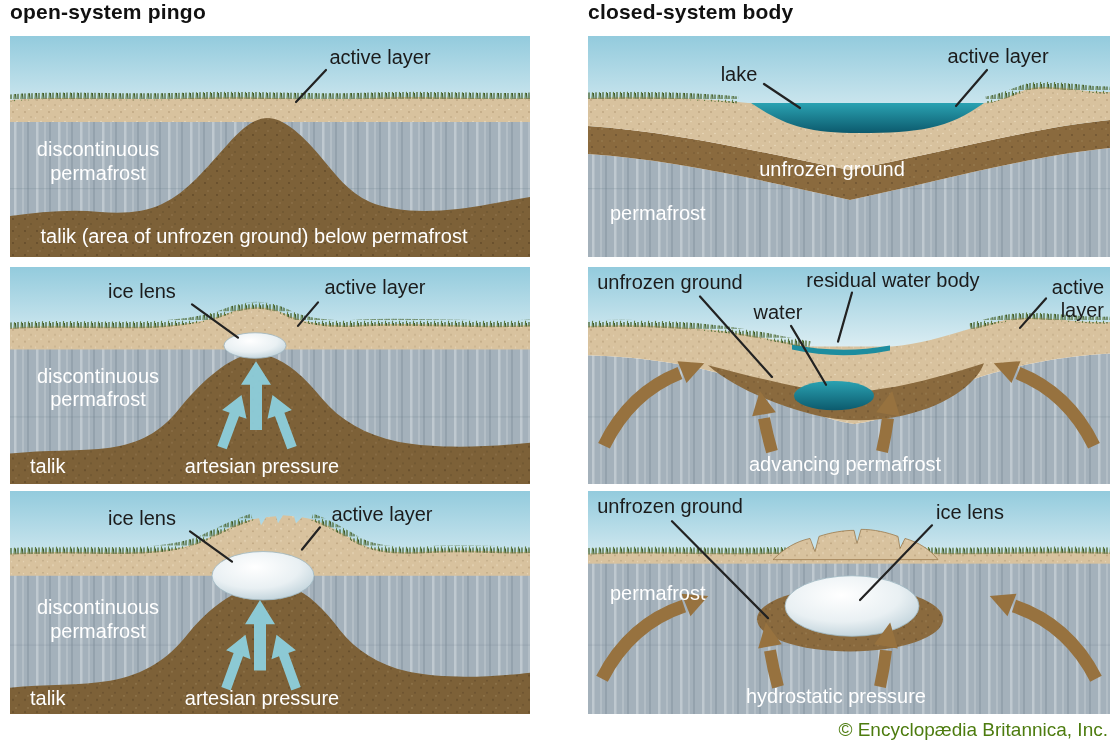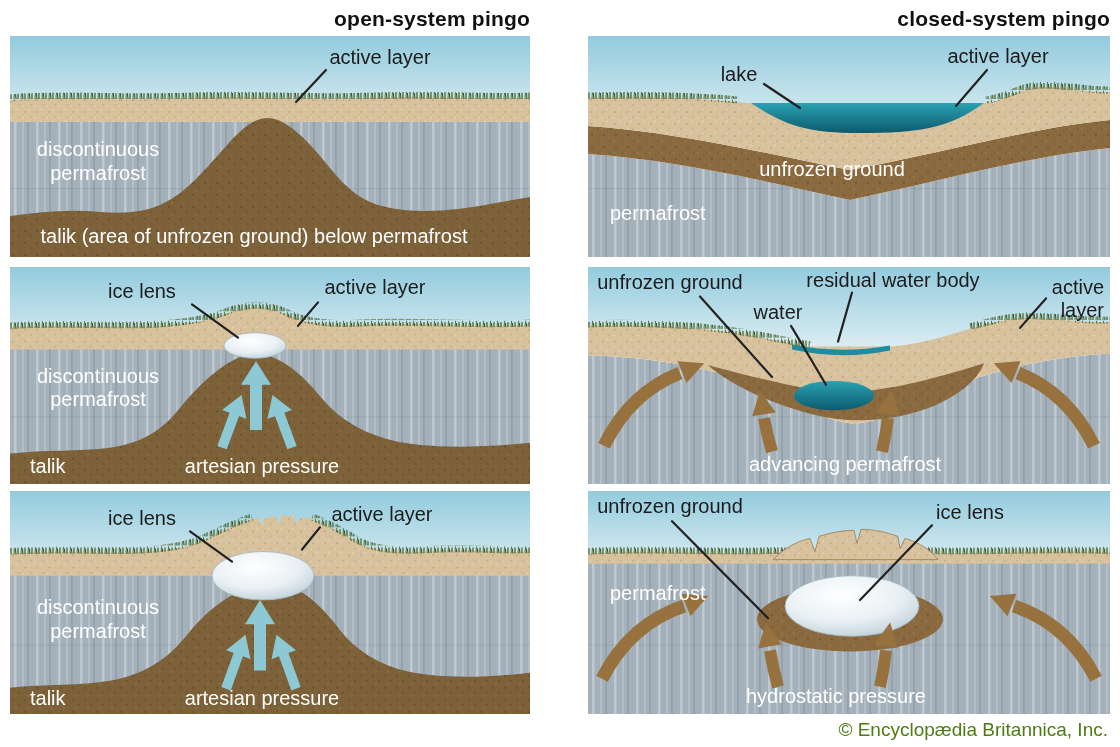--- a/index.html
+++ b/index.html
@@ -1,19 +1,19 @@
 <!DOCTYPE html>
 <html><head>
 <meta charset="utf-8">
 <style>
   html,body { margin:0; padding:0; background:#ffffff; }
   .page { position:relative; width:1120px; height:747px; background:#ffffff;
           font-family:"Liberation Sans", sans-serif; overflow:hidden; }
-  .col-title { position:absolute; top:7px; font-size:21px; font-weight:bold;
-               color:#111; text-align:right; letter-spacing:.2px; }
+  .col-title { position:absolute; top:0; font-size:21px; font-weight:bold;
+               color:#111; text-align:left; letter-spacing:.2px; }
   #title-open   { left:10px;  width:520px; }
   #title-closed { left:588px; width:522px; }
   .panel { position:absolute; display:block; }
   .pl  { font-size:20px; }
   .dark  { fill:#1b1b1b; }
   .light { fill:#ffffff; }
   .leader { stroke:#222; stroke-width:2.2; fill:none; stroke-linecap:round; }
   .copyright { position:absolute; top:719px; right:12px; font-size:19px; color:#4d7c0f; }
 </style>
 </head>
@@ -67,21 +67,21 @@
         <path d="M4,9 L4.6,0.8" stroke="#5d7a3c" stroke-width="1.1" fill="none"></path>
         <path d="M6,9 L5.4,3" stroke="#3c5527" stroke-width="1.1" fill="none"></path>
       </pattern>
       <path id="arrowUp70" d="M-6,0 L-6,-46 L-15,-46 L0,-70 L15,-46 L6,-46 L6,0 Z"></path>
       <path id="arrowUp55" d="M-5,0 L-5,-36 L-13,-36 L0,-57 L13,-36 L5,-36 L5,0 Z"></path>
       <path id="brownHead" d="M0,-12 L24,0 L0,12 Z"></path>
     </defs>
   </svg>
 
   <div class="col-title" id="title-open">open-system pingo</div>
-  <div class="col-title" id="title-closed">closed-system pingo</div>
+  <div class="col-title" id="title-closed">closed-system body</div>
 
   <svg class="panel" style="left:10px;top:36px" width="520" height="221" viewBox="0 0 520 221" preserveAspectRatio="none">
     <rect x="0" y="0" width="520" height="88" fill="url(#skyG)"></rect>
     <path d="M0,64 C60,59 120,65 180,62 C240,59 300,65 360,62 C420,59 470,64 520,62 L520,87 L0,87 Z" fill="url(#sandP)"></path>
     <path d="M0,62 C60,57 120,63 180,60 C240,57 300,63 360,60 C420,57 470,62 520,60" stroke="url(#grassP)" stroke-width="7" fill="none"></path>
     <rect x="0" y="86" width="520" height="135" fill="url(#permP)"></rect>
     <path d="M0,180 C30,176 60,173 90,176 C115,178 135,176 152,168 C178,156 196,132 218,108 C236,88 247,82 258,82 C272,82 290,96 310,120 C326,139 338,156 360,166 C390,179 440,176 480,168 L520,161 L520,221 L0,221 Z" fill="url(#talikP)"></path>
     <line class="leader" x1="316" y1="34" x2="286" y2="66"></line>
     <text class="pl dark" x="370" y="28" text-anchor="middle">active layer</text>
     <text class="pl light" x="88" y="120" text-anchor="middle">discontinuous</text>

